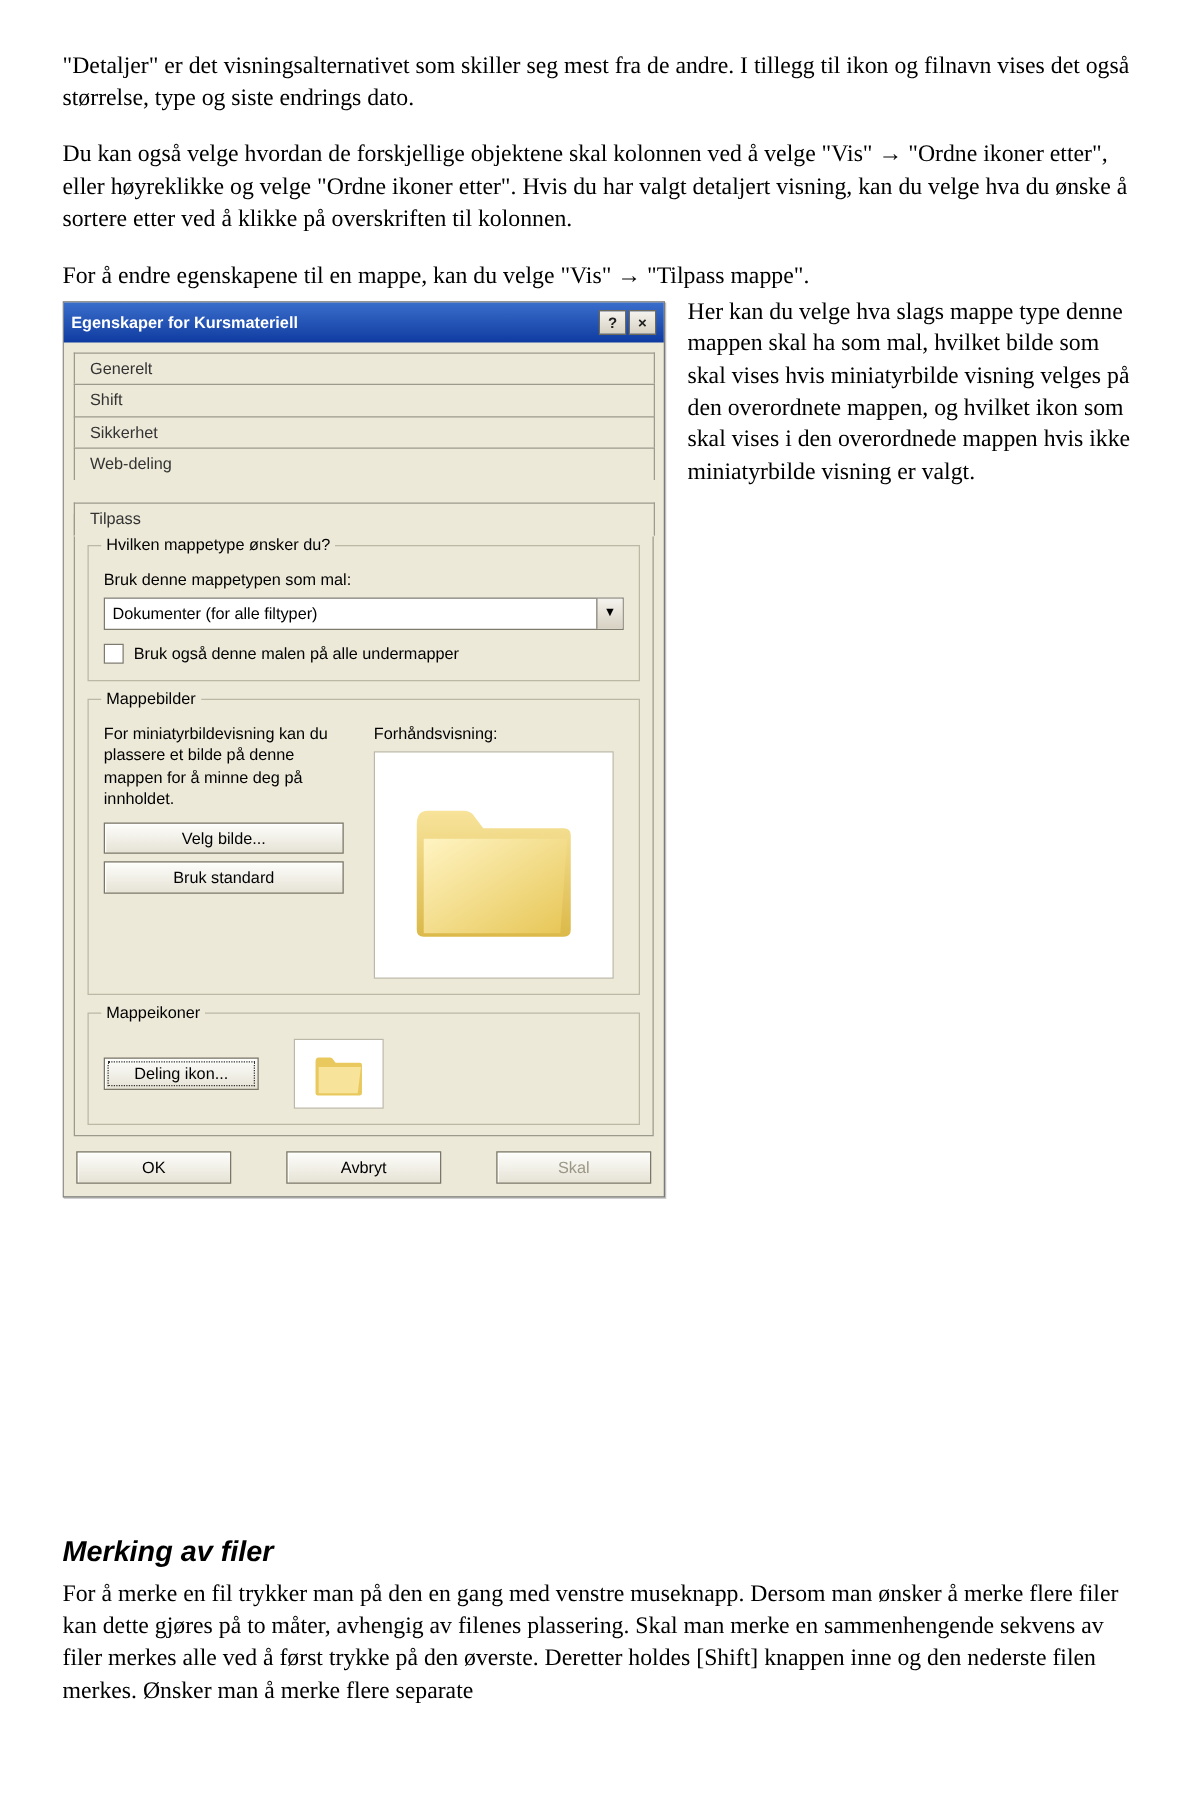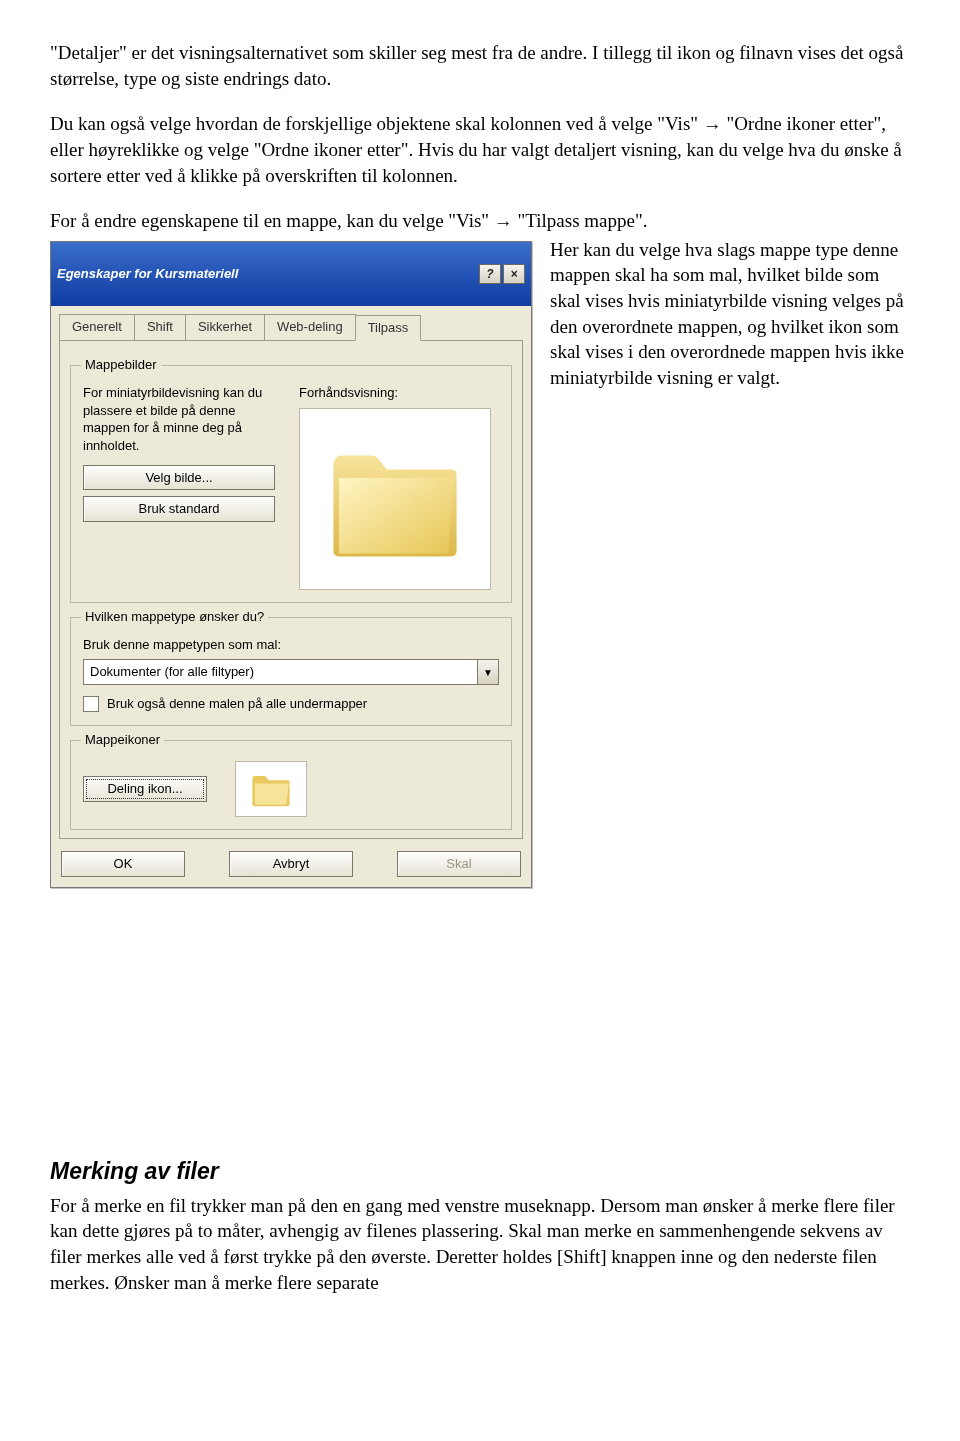--- a/index.html
+++ b/index.html
@@ -26,56 +26,55 @@
     font-family: Tahoma, Arial, sans-serif;
     font-size: 13px;
     color: #000;
     box-shadow: 1px 1px 0 rgba(0,0,0,0.25);
   }
   .titlebar {
     background: linear-gradient(to bottom, #3a6ecb, #0f3ba0);
     color: #fff;
     display: flex;
     align-items: center;
-    padding: 20px 6px;
+    padding: 4px 6px;
     height: 24px;
-    font-style: italic;
   }
   .titlebar .title { font-weight: bold; flex: 1; }
   .tbtn {
     width: 20px; height: 18px;
     background: linear-gradient(#f5f3ee,#d7d1c2);
     border: 1px solid #6e6a5a;
     margin-left: 2px;
     display: flex; align-items: center; justify-content: center;
     font-weight: bold; font-size: 12px; color: #222;
     cursor: pointer;
   }
   .tabs {
     display: flex;
     gap: 0;
     padding: 8px 8px 0 8px;
     font-size: 13px;
+    flex-direction: column;
   }
   .tab {
     padding: 3px 12px 4px 12px;
     border: 1px solid #9c9a8c;
     border-bottom: none;
     background: #ece9d8;
     margin-right: -1px;
     position: relative;
     color: #333;
     cursor: pointer;
   }
   .tab.active {
     background: #ece9d8;
     z-index: 2;
     border-bottom: 1px solid #ece9d8;
-    top: 1px;
-    text-align: right;
+    top: 18px;
   }
   .tabbody {
     margin: 0 8px 0 8px;
     border: 1px solid #9c9a8c;
     padding: 10px 10px 8px 10px;
     position: relative;
     background: #ece9d8;
   }
   .group {
     border: 1px solid #bcb8a6;
@@ -182,20 +181,33 @@
 
       <div class="tabs">
         <div class="tab">Generelt</div>
         <div class="tab">Shift</div>
         <div class="tab">Sikkerhet</div>
         <div class="tab">Web-deling</div>
         <div class="tab active">Tilpass</div>
       </div>
 
       <div class="tabbody">
+
+        <div class="group">
+          <div class="legend">Hvilken mappetype ønsker du?</div>
+          <div class="label">Bruk denne mappetypen som mal:</div>
+          <div class="dropdown">
+            <div class="value">Dokumenter (for alle filtyper)</div>
+            <div class="arrow">▼</div>
+          </div>
+          <div class="checkline">
+            <div class="checkbox"></div>
+            <span>Bruk også denne malen på alle undermapper</span>
+          </div>
+        </div>
 
         <div class="group">
           <div class="legend">Mappebilder</div>
           <div class="mappebilder-row">
             <div class="left">
               <div class="label" style="max-width:220px">For miniatyrbildevisning kan du plassere et bilde på denne mappen for å minne deg på innholdet.</div>
               <div class="stack">
                 <span class="btn">Velg bilde...</span>
                 <span class="btn">Bruk standard</span>
               </div>
@@ -216,33 +228,20 @@
                         <stop offset="1" stop-color="#e7c656"></stop>
                     </linearGradient>
                   </defs>
                 </svg>
               </div>
             </div>
           </div>
         </div>
 
         <div class="group">
-          <div class="legend">Hvilken mappetype ønsker du?</div>
-          <div class="label">Bruk denne mappetypen som mal:</div>
-          <div class="dropdown">
-            <div class="value">Dokumenter (for alle filtyper)</div>
-            <div class="arrow">▼</div>
-          </div>
-          <div class="checkline">
-            <div class="checkbox"></div>
-            <span>Bruk også denne malen på alle undermapper</span>
-          </div>
-        </div>
-
-        <div class="group">
           <div class="legend">Mappeikoner</div>
           <div class="inline-row">
             <span class="btn focus">Deling ikon...</span>
             <span class="small-icon-frame">
               <svg class="folder-small" viewBox="0 0 100 90">
                 <path d="M6 22 L6 82 Q6 86 10 86 L90 86 Q94 86 94 82 L94 28 Q94 24 90 24 L44 24 L38 16 Q36 14 33 14 L12 14 Q6 14 6 22 Z" fill="#e9c95e"></path>
                 <path d="M12 32 L92 32 L86 82 L12 82 Z" fill="#f7e39a"></path>
               </svg>
             </span>
           </div>

